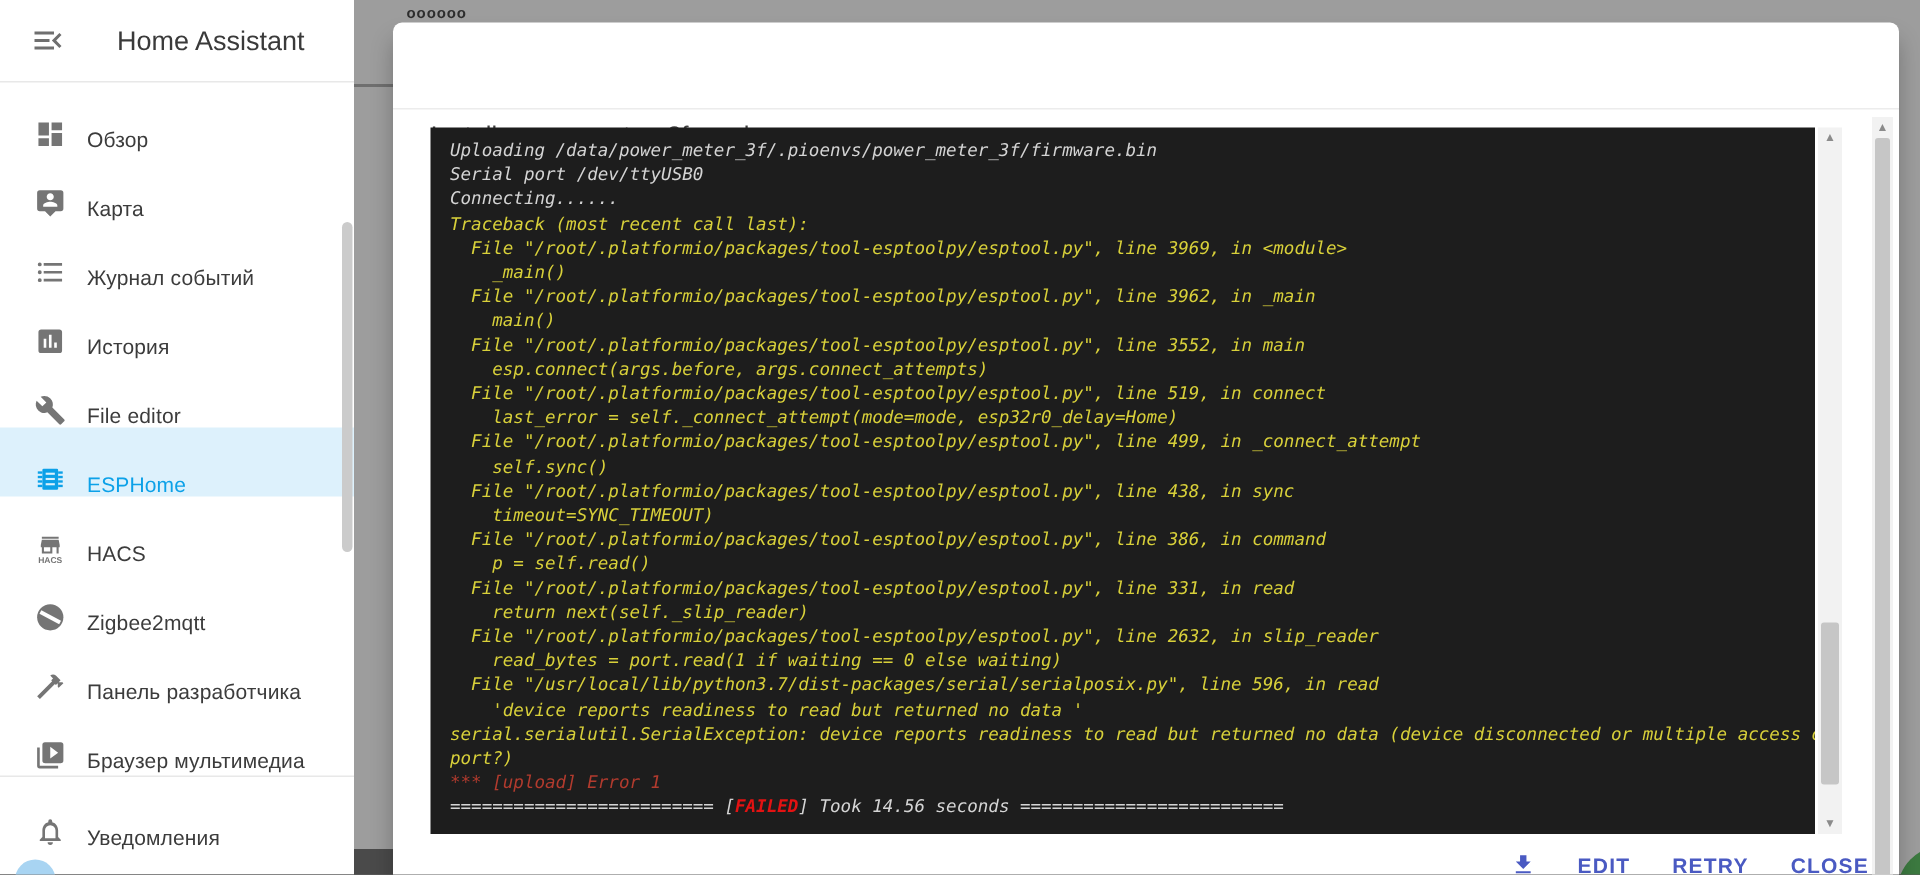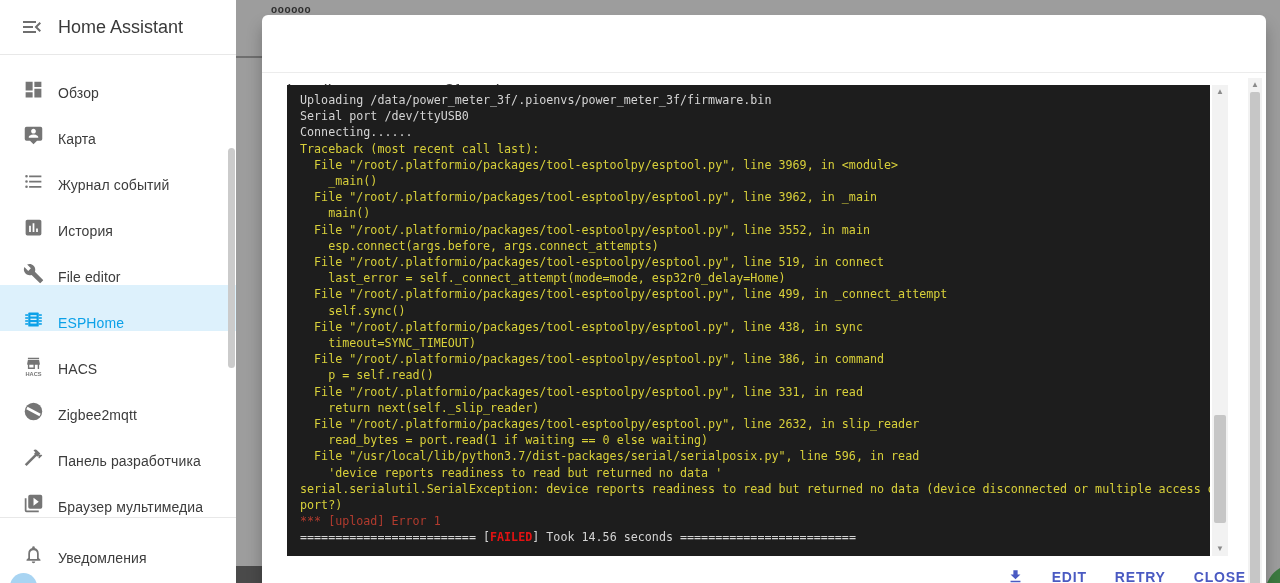--- a/index.html
+++ b/index.html
@@ -6,21 +6,21 @@
     --accent:#0ca1e8; --accent-bg:#ddf1fc; --btn-blue:#4a5ac2;
     --term-bg:#1d1d1d; --term-white:#d4d4d4; --term-yellow:#d8d03a;
     --term-red:#e31212; --term-darkred:#b23b2e; --scrim:#9d9d9d; --fab-green:#3c7a40;
   }
   *{margin:0;padding:0;box-sizing:border-box;}
   html,body{width:1280px;height:583px;overflow:hidden;font-family:"Liberation Sans",sans-serif;}
   body{background:var(--scrim);position:relative;}
 
   
   .sidebar{position:absolute;left:0;top:0;width:236px;height:583px;background:#fff;z-index:3;}
-  .sb-header{height:55px;border-bottom:1px solid #e8e8e8;display:flex;align-items:center;padding-left:20px;}
+  .sb-header{height:55px;border-bottom:1px solid #e8e8e8;display:flex;align-items:center;padding-left:20px;gap:20px;}
   .sb-header .icon{width:24px;height:24px;cursor:pointer;}
   .sb-title{margin-left:14px;font-size:18px;color:#3a3a3a;}
   .sb-item{height:46px;display:flex;align-items:flex-end;padding-left:21px;cursor:pointer;color:#3c3c3c;}
   .sb-item .icon{width:24px;height:24px;display:flex;align-items:center;justify-content:center;}
   .sb-item .icon svg{width:21px;height:21px;fill:#757575;}
   .sb-item .lbl{margin-left:13px;font-size:14px;font-weight:500;letter-spacing:.1px;}
   .sb-item.active{background:var(--accent-bg);color:var(--accent);}
   .sb-item.active .icon svg{fill:var(--accent);}
   .sb-divider{height:1px;background:#e8e8e8;margin:2px 0;}
   .sb-scroll-thumb{position:absolute;right:1px;top:148px;width:7px;height:220px;background:#cbcbcb;border-radius:4px;z-index:4;}
@@ -34,21 +34,21 @@
 
   
   .dialog{position:absolute;left:262px;top:15px;width:1004px;height:600px;background:#fff;border-radius:6px;
           box-shadow:0 11px 15px rgba(0,0,0,.25);z-index:2;}
   .dlg-title{position:absolute;left:25px;top:30px;font-size:17px;color:#3f3f3f;margin-top:36px;}
   .dlg-divider{position:absolute;left:0;top:57px;width:100%;height:1px;background:#ececec;}
 
   .terminal{position:absolute;left:25px;top:70px;width:923px;height:471px;background:var(--term-bg);
             padding:7px 0 0 13px;overflow:hidden;font-family:"DejaVu Sans Mono","Liberation Mono",monospace;
             font-size:11.7px;line-height:16.2px;}
-  .t-line{white-space:pre;}
+  .t-line{white-space:pre;font-style:italic;}
   .t-line.w,.t-line span.w{color:var(--term-white);}
   .t-line.y{color:var(--term-yellow);}
   .t-line.dr{color:var(--term-darkred);}
   .t-line span.r{color:var(--term-red);font-weight:bold;}
 
   
   .scrollbar{position:absolute;background:#f2f2f2;}
   .scrollbar .arrow{position:absolute;left:0;width:100%;text-align:center;font-size:8px;color:#8b8b8b;line-height:10px;}
   .scrollbar .thumb{position:absolute;left:2px;right:2px;background:#c6c6c6;border-radius:2px;}
   .term-sb{left:950px;top:70px;width:16px;height:471px;}

